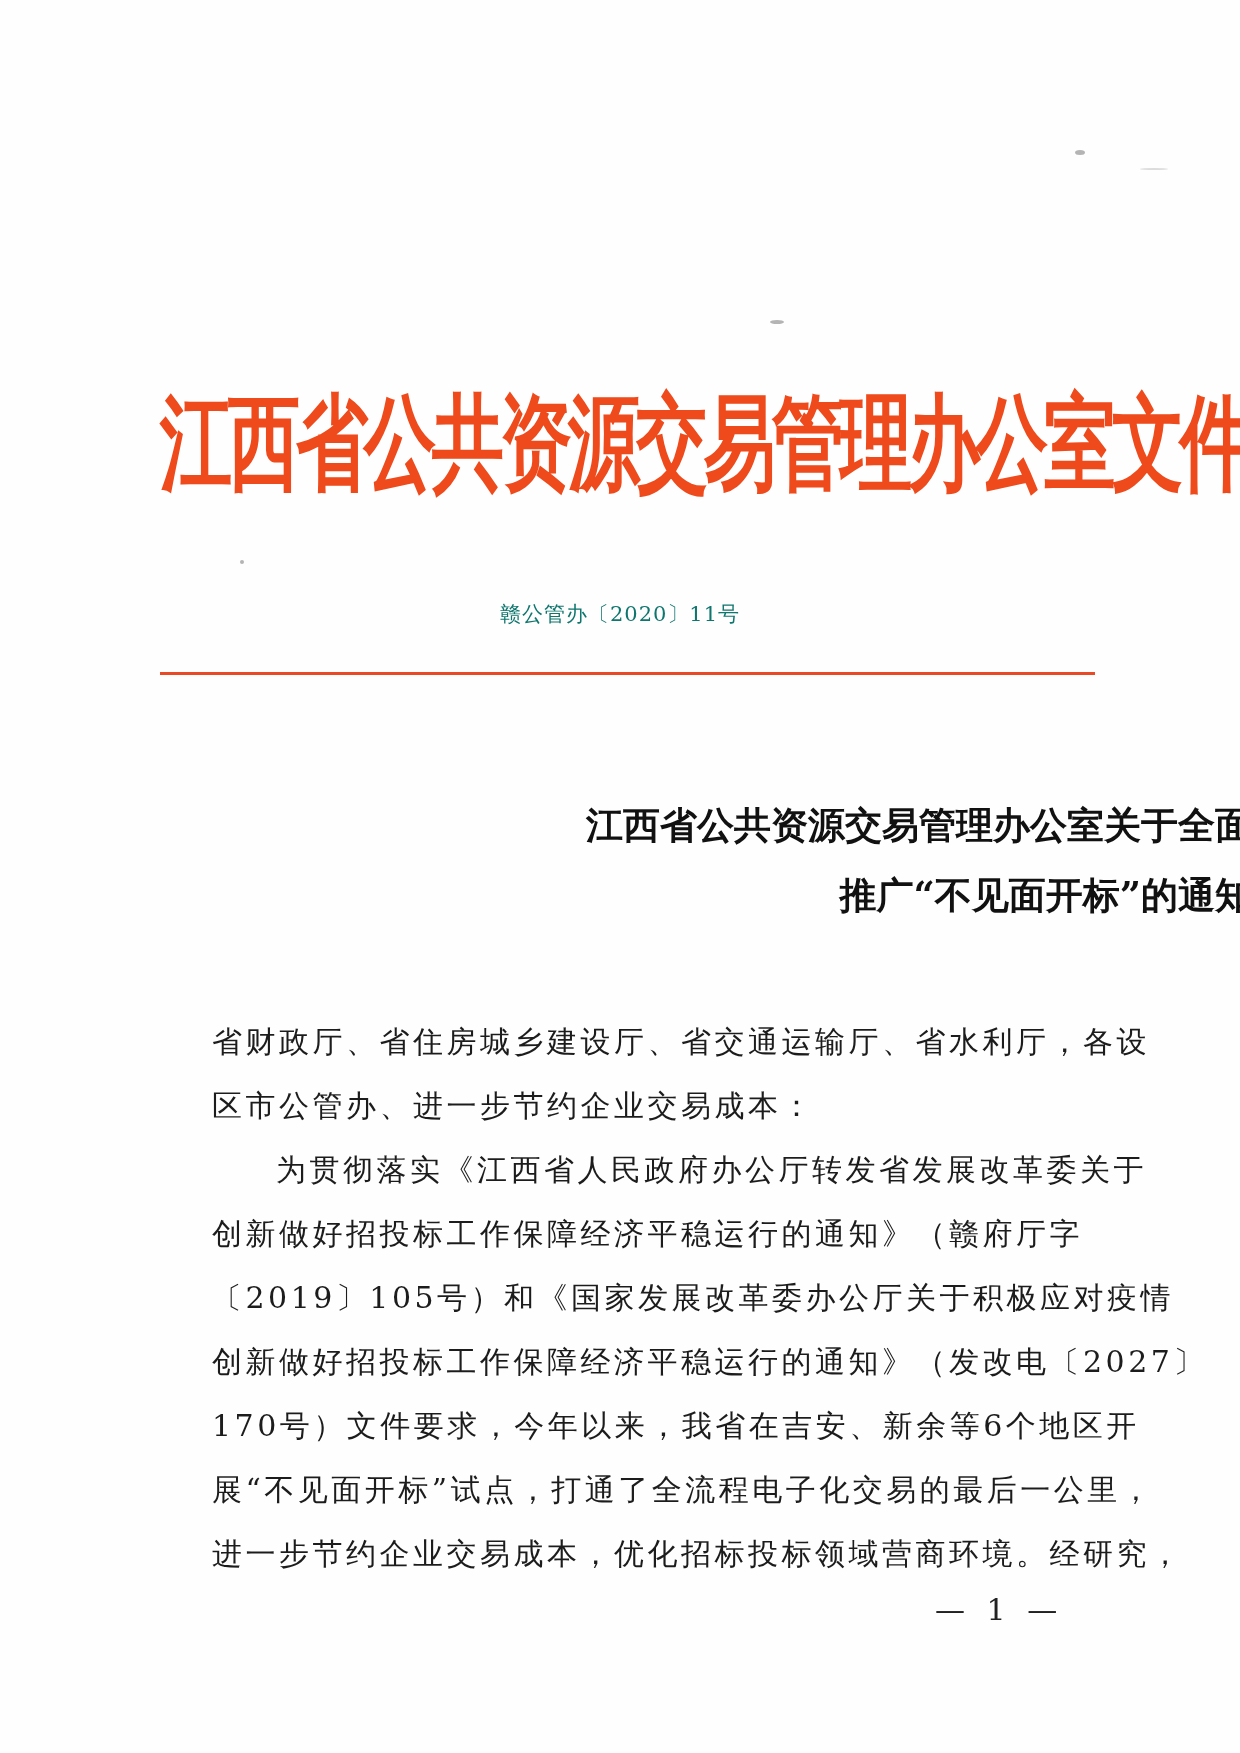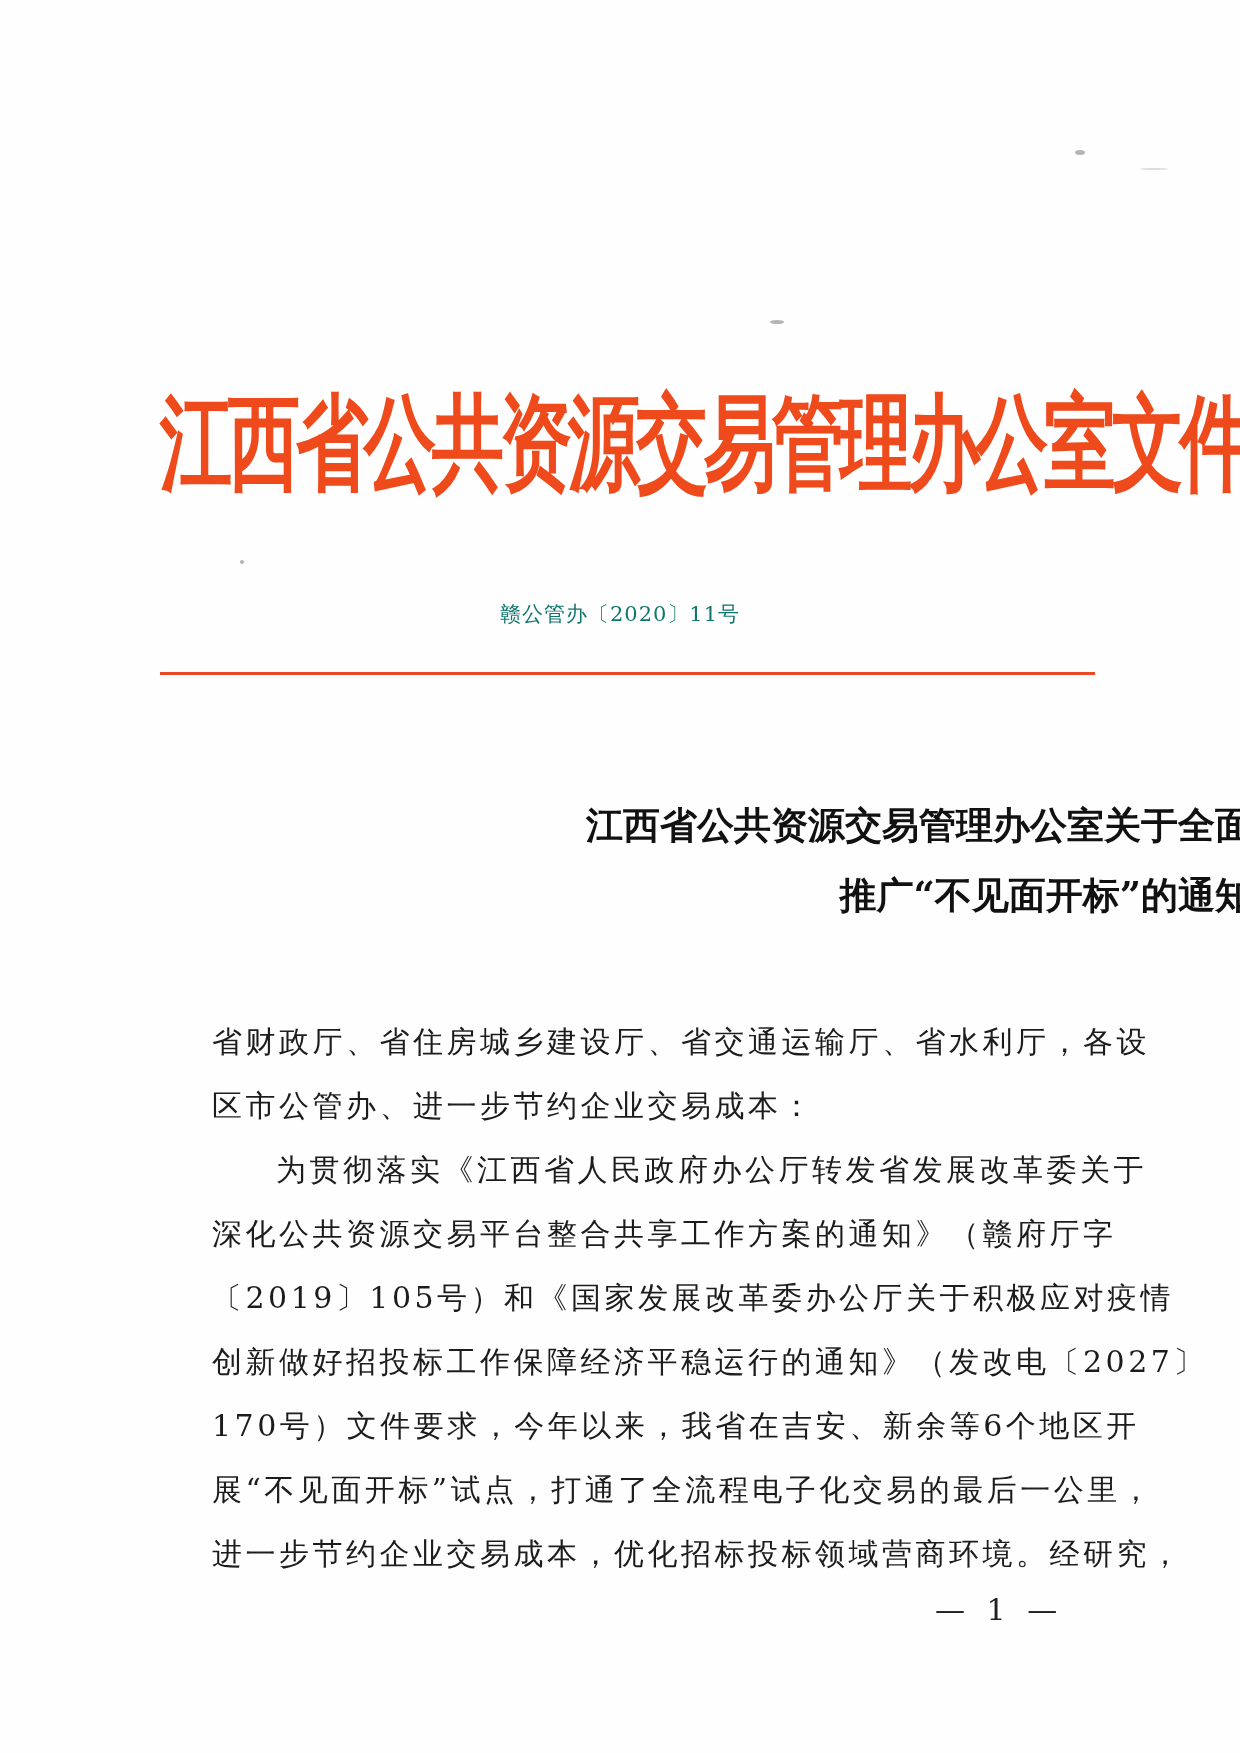--- a/index.html
+++ b/index.html
@@ -125,21 +125,21 @@
 
   <div class="doc-title">
     <div>江西省公共资源交易管理办公室关于全面</div>
     <div>推广“不见面开标”的通知</div>
   </div>
 
   <div class="body-text">
     <span class="body-line">省财政厅、省住房城乡建设厅、省交通运输厅、省水利厅，各设</span>
     <span class="body-line">区市公管办、进一步节约企业交易成本：</span>
     <span class="body-line indent">为贯彻落实《江西省人民政府办公厅转发省发展改革委关于</span>
-    <span class="body-line">深化公共资源交易平台整合共享工作方案的通知》（赣府厅字</span>
+    <span class="body-line">创新做好招投标工作保障经济平稳运行的通知》（赣府厅字</span>
     <span class="body-line">〔2019〕105号）和《国家发展改革委办公厅关于积极应对疫情</span>
     <span class="body-line">创新做好招投标工作保障经济平稳运行的通知》（发改电〔2027〕</span>
     <span class="body-line">170号）文件要求，今年以来，我省在吉安、新余等6个地区开</span>
     <span class="body-line">展“不见面开标”试点，打通了全流程电子化交易的最后一公里，</span>
     <span class="body-line">进一步节约企业交易成本，优化招标投标领域营商环境。经研究，</span>
   </div>
 
   <div class="page-number">— 1 —</div>
 
 </div>

